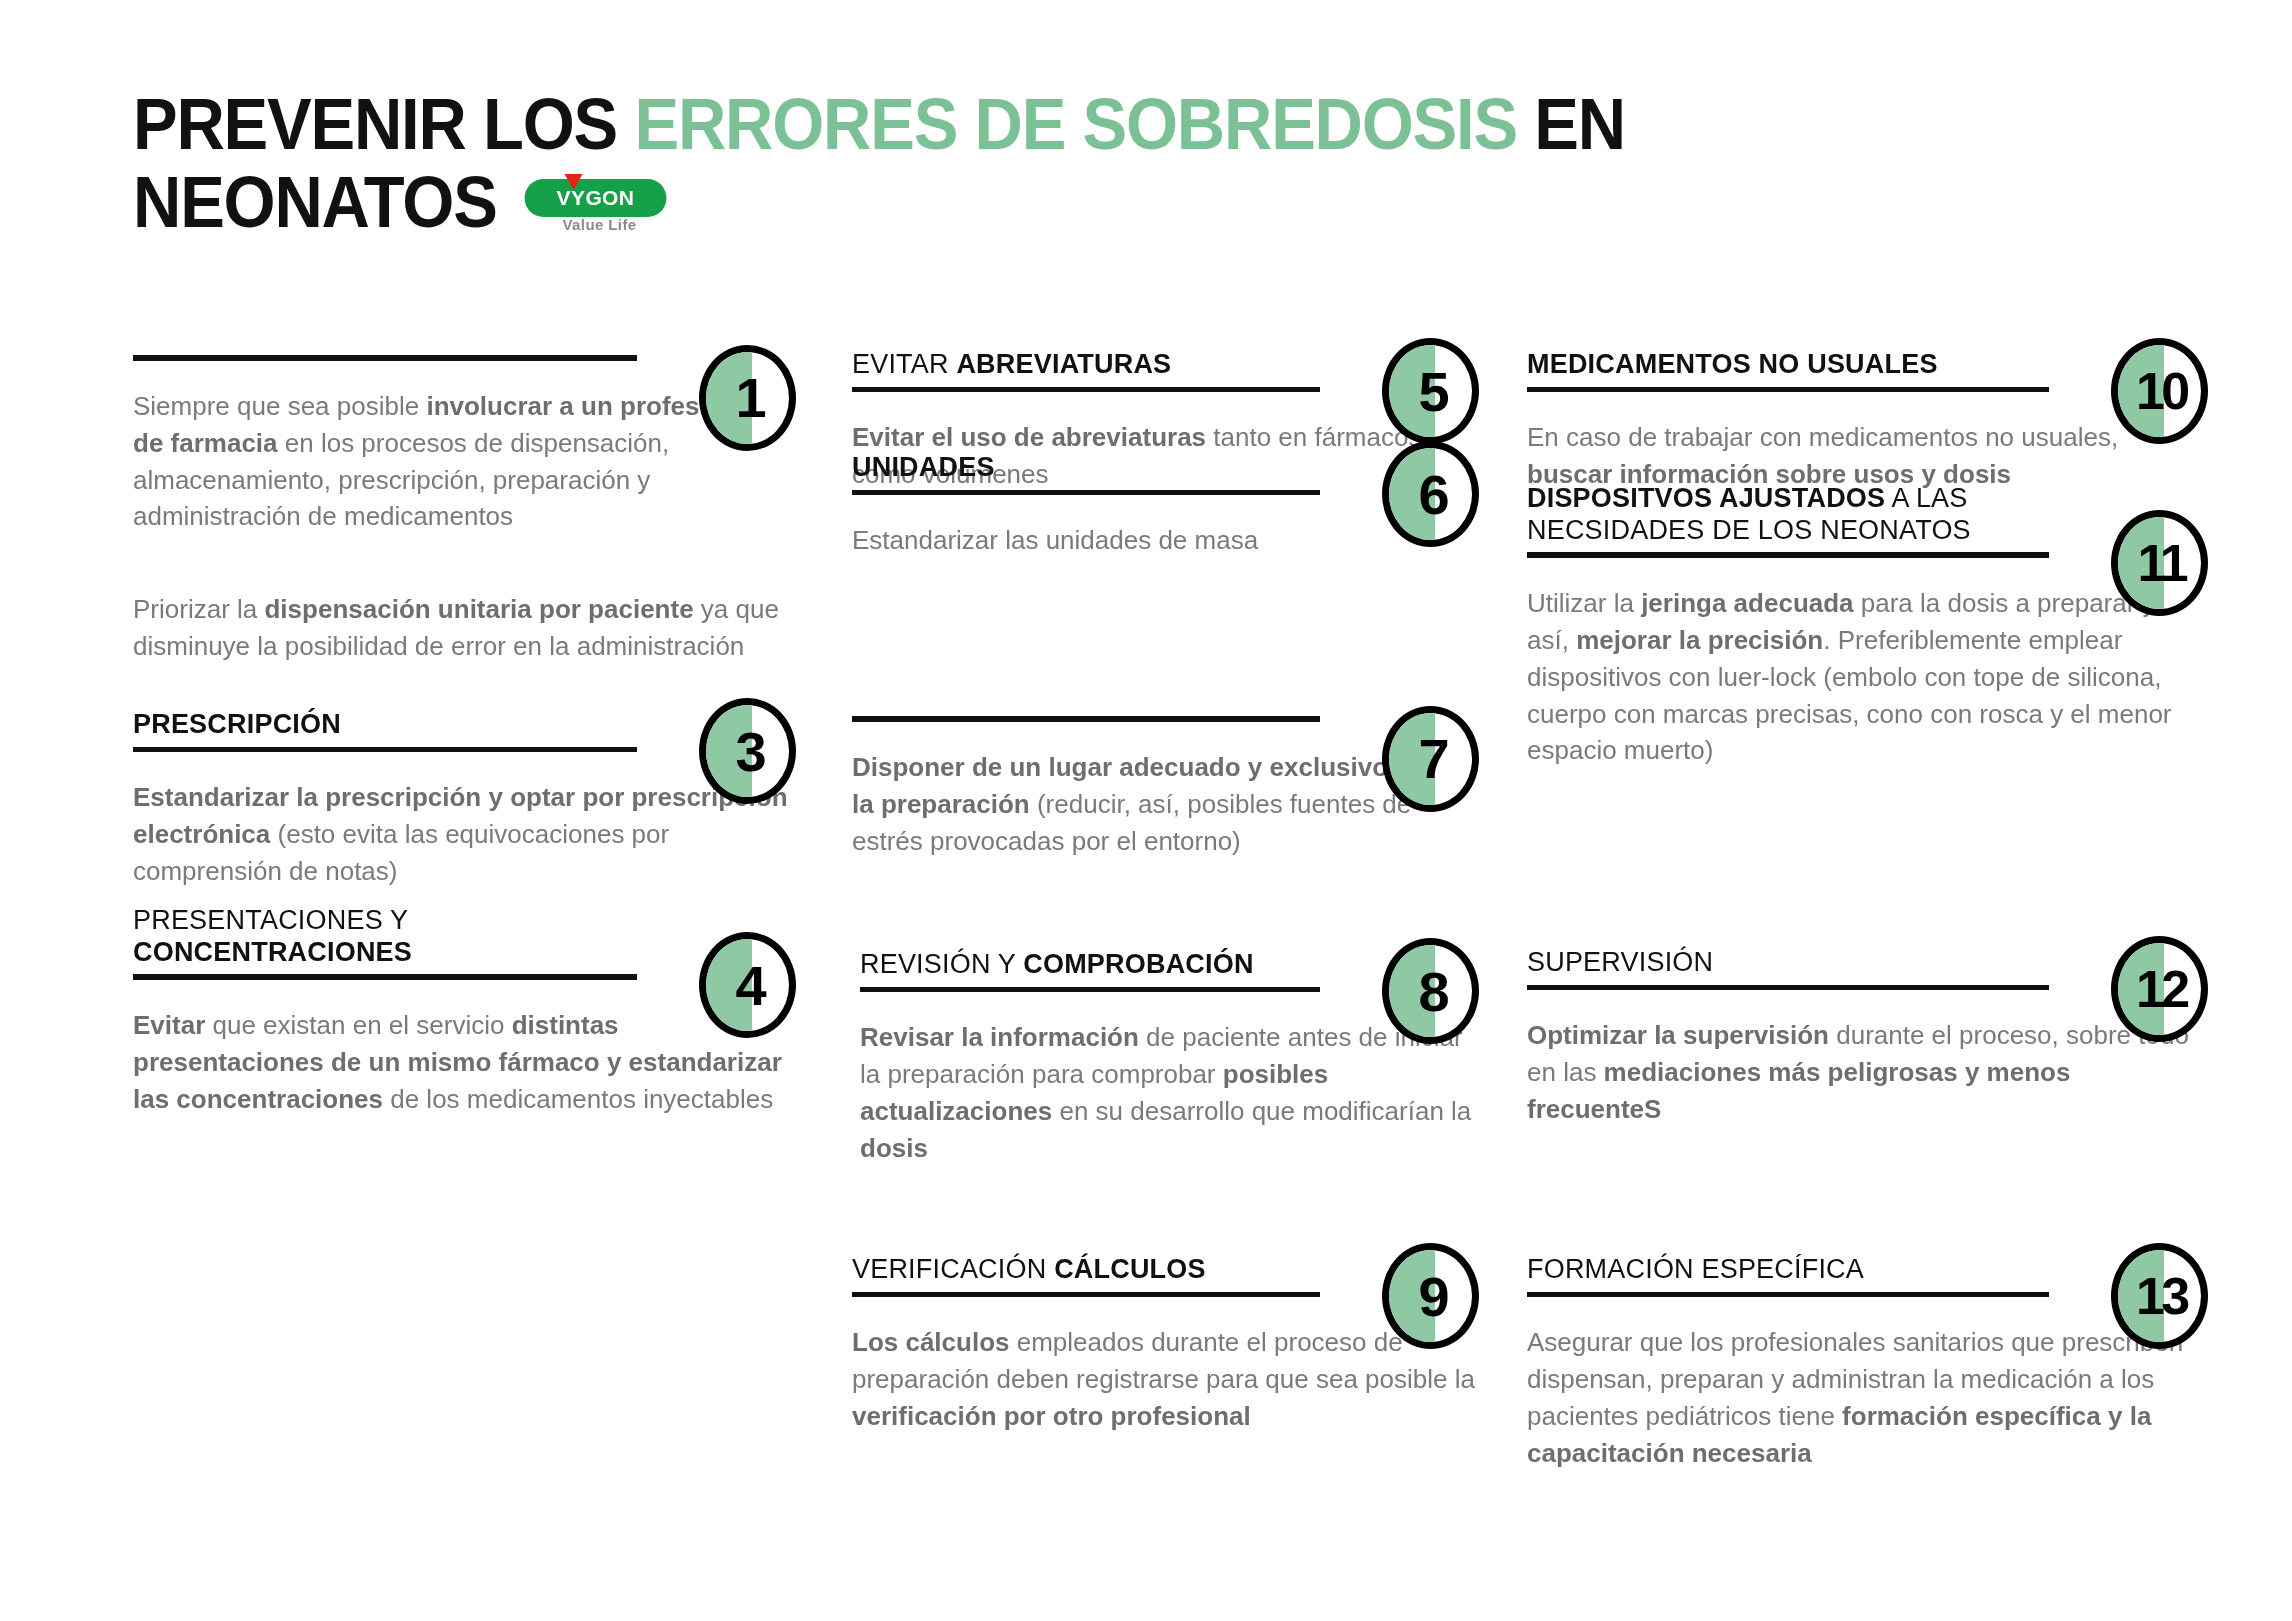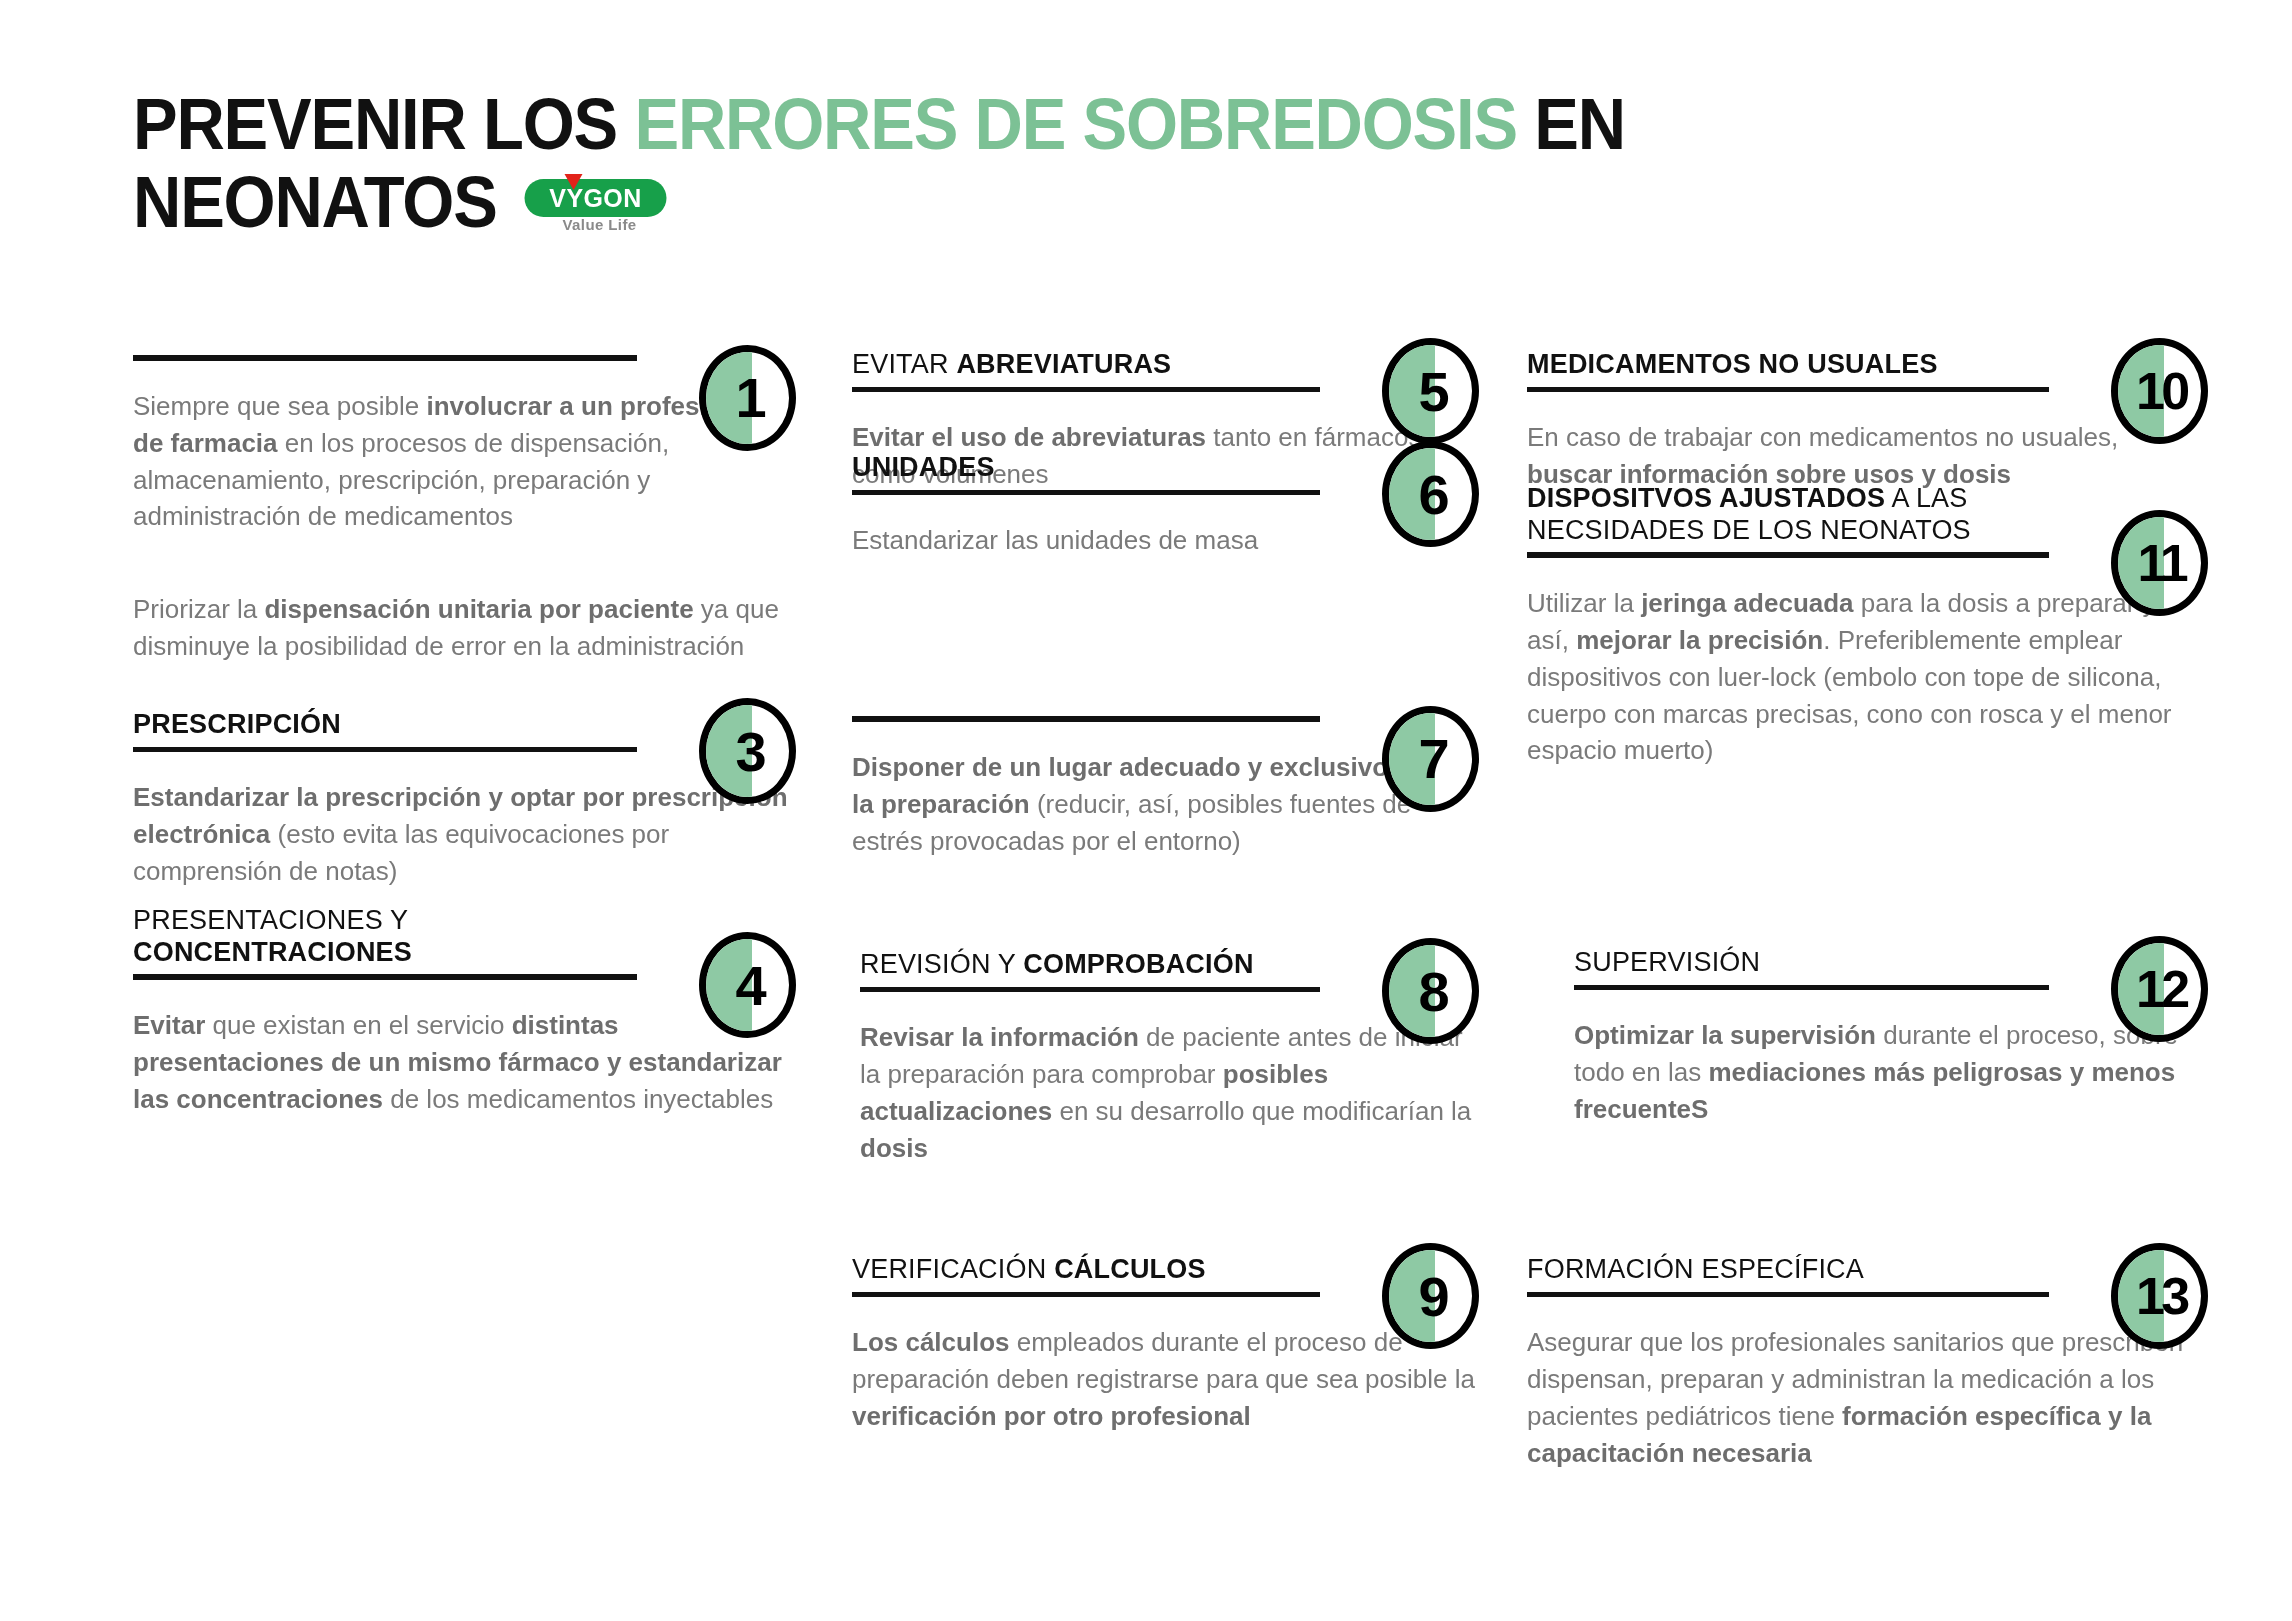--- a/index.html
+++ b/index.html
@@ -60,21 +60,21 @@
   }
   .logo-word {
     position: absolute;
     left: 0;
     top: 5.4px;
     width: 142px;
     height: 28px;
     line-height: 38px;
     text-align: center;
     color: #ffffff;
-    font-size: 25px;
+    font-size: 21px;
     font-weight: 700;
     letter-spacing: 0.4px;
     font-family: "Liberation Sans", sans-serif;
   }
   .logo-tri {
     position: absolute;
     left: 40px;
     top: 0px;
     width: 0;
     height: 0;
@@ -310,21 +310,21 @@
           <div class="head-text"><b>DISPOSITVOS AJUSTADOS</b><span>  A LAS
 NECSIDADES DE LOS  NEONATOS</span></div>
           <div class="head-rule"></div>
           <div class="badge" style="top: 27px;">
             <div class="badge-green"></div>
             <div class="badge-num two-digit">11</div>
           </div>
         </div>
         <div class="item-body"><span>Utilizar la </span><b>jeringa adecuada</b><span> para la dosis a preparar y, así, </span><b>mejorar la precisión</b><span>. Preferiblemente emplear dispositivos con luer-lock (embolo con tope de silicona, cuerpo con marcas precisas, cono con rosca y el menor espacio muerto)</span></div>
       </div>
-      <div class="item" style="position: absolute; top: 598px; left: 0px; right: 0px; margin-left: 47px;">
+      <div class="item" style="position: absolute; top: 598px; left: 0px; right: 0px;">
         <div class="item-head">
           <div class="head-text"><span>SUPERVISIÓN</span></div>
           <div class="head-rule"></div>
           <div class="badge" style="top: -10.7px;">
             <div class="badge-green"></div>
             <div class="badge-num two-digit">12</div>
           </div>
         </div>
         <div class="item-body"><b>Optimizar la supervisión</b><span> durante el proceso, sobre todo en las </span><b>mediaciones más peligrosas y menos frecuenteS</b></div>
       </div>

